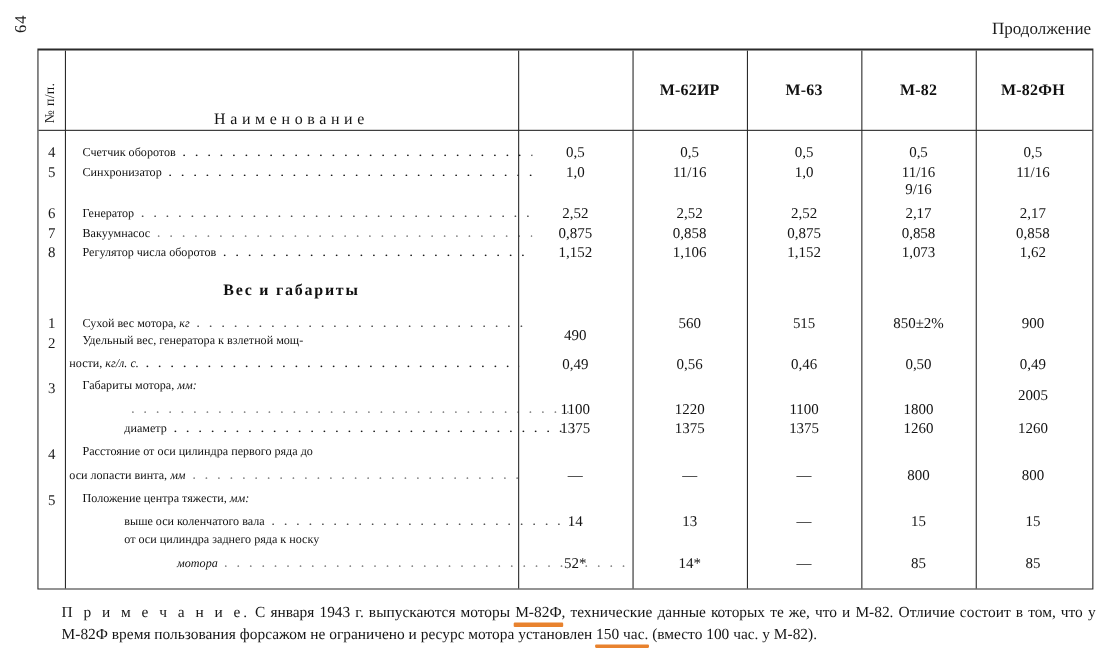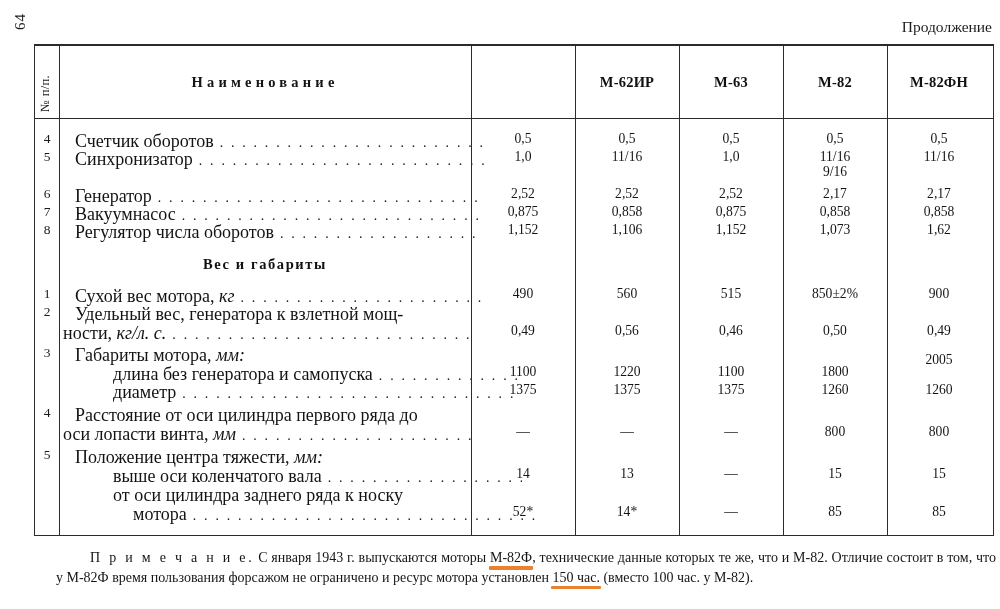--- a/index.html
+++ b/index.html
@@ -100,23 +100,22 @@
     white-space: nowrap;
     letter-spacing: 0.3px;
   }
   .hdr-name {
     position: absolute;
     left: 24px;
     top: 0;
     width: 412px;
     height: 72px;
     display: flex;
-    align-items: center;
+    align-items: flex-end;
     justify-content: center;
-    font-weight: bold;
   }
   .hdr-name span {
     font-size: 14.5px;
     letter-spacing: 4.2px;
     color: #141414;
   }
   .hdr-eng {
     position: absolute;
     top: 0;
     height: 72px;
@@ -161,27 +160,27 @@
     position: absolute;
     left: 24px;
     top: 0;
     width: 412px;
     bottom: 0;
   }
   .nameline {
     position: absolute;
     left: 0;
     width: 412px;
-    font-size: 18px;
+    font-size: 11px;
     color: #131313;
     white-space: nowrap;
   }
   .nameline.indent1 { padding-left: 16px; }
   .nameline.indent2 { padding-left: 54px; }
-  .nameline.indent3 { padding-left: 74px; }
+  .nameline.indent3 { padding-left: 102px; font-style: italic; }
   .nameline.hang    { padding-left: 4px; }
 
   .leaderrow {
     display: flex;
     align-items: baseline;
     width: 100%;
   }
   .leaderrow .lbl { white-space: nowrap; }
   .leaderrow .dots {
     flex: 1 1 auto;
@@ -234,21 +233,20 @@
     left: 56px;
     top: 548px;
     width: 940px;
     font-size: 14px;
     line-height: 19.5px;
     color: #151515;
     text-align: justify;
   }
   .footnote .lead {
     letter-spacing: 2.6px;
-    margin-left: 34px;
   }
   .hl {
     position: relative;
     display: inline-block;
   }
   .hl::after {
     content: "";
     position: absolute;
     left: -1px;
     right: -1px;
@@ -347,21 +345,20 @@
         <div class="nameline indent1" style="top: 185px;"><span>Удельный вес, генератора  к  взлетной  мощ-</span></div>
         <div class="nameline hang" style="top: 204px;">
           <div class="leaderrow">
             <span class="lbl">ности,<span class="italic-unit"> кг/л. с.</span></span>
             <span class="dots"></span>
           </div>
         </div>
         <div class="nameline indent1" style="top: 226px;"><span>Габариты мотора,</span><span class="italic-unit"> мм:</span></div>
         <div class="nameline indent2" style="top: 245px;">
           <div class="leaderrow">
-            <span class="lbl">длина без генератора  и самопуска</span>
             <span class="dots"></span>
           </div>
         </div>
         <div class="nameline indent1" style="top: 286px;"><span>Расстояние от оси цилиндра первого ряда до</span></div>
         <div class="nameline indent2" style="top: 263px;">
           <div class="leaderrow">
             <span class="lbl">диаметр</span>
             <span class="dots"></span>
           </div>
         </div>
@@ -385,21 +382,21 @@
             <span class="dots"></span>
           </div>
         </div>
       </div>
     <div class="valcol" id="valcol-0" style="left: 436px; width: 104px;">
         <div class="valcell" style="top: 12px;">0,5</div>
         <div class="valcell" style="top: 30px;">1,0</div>
         <div class="valcell" style="top: 67px;">2,52</div>
         <div class="valcell" style="top: 85px;">0,875</div>
         <div class="valcell" style="top: 103px;">1,152</div>
-        <div class="valcell" style="top: 167px;">490</div>
+        <div class="valcell" style="top: 178px;">490</div>
         <div class="valcell" style="top: 204px;">0,49</div>
         <div class="valcell" style="top: 245px;">1100</div>
         <div class="valcell" style="top: 263px;">1375</div>
         <div class="valcell" style="top: 305px;">—</div>
         <div class="valcell" style="top: 347px; text-align: center;">14</div>
         <div class="valcell" style="top: 385px;">52*</div>
       </div>
     <div class="valcol" id="valcol-1" style="left: 540px; width: 104px;">
         <div class="valcell" style="top: 12px;">0,5</div>
         <div class="valcell" style="top: 30px;">11/16</div>

